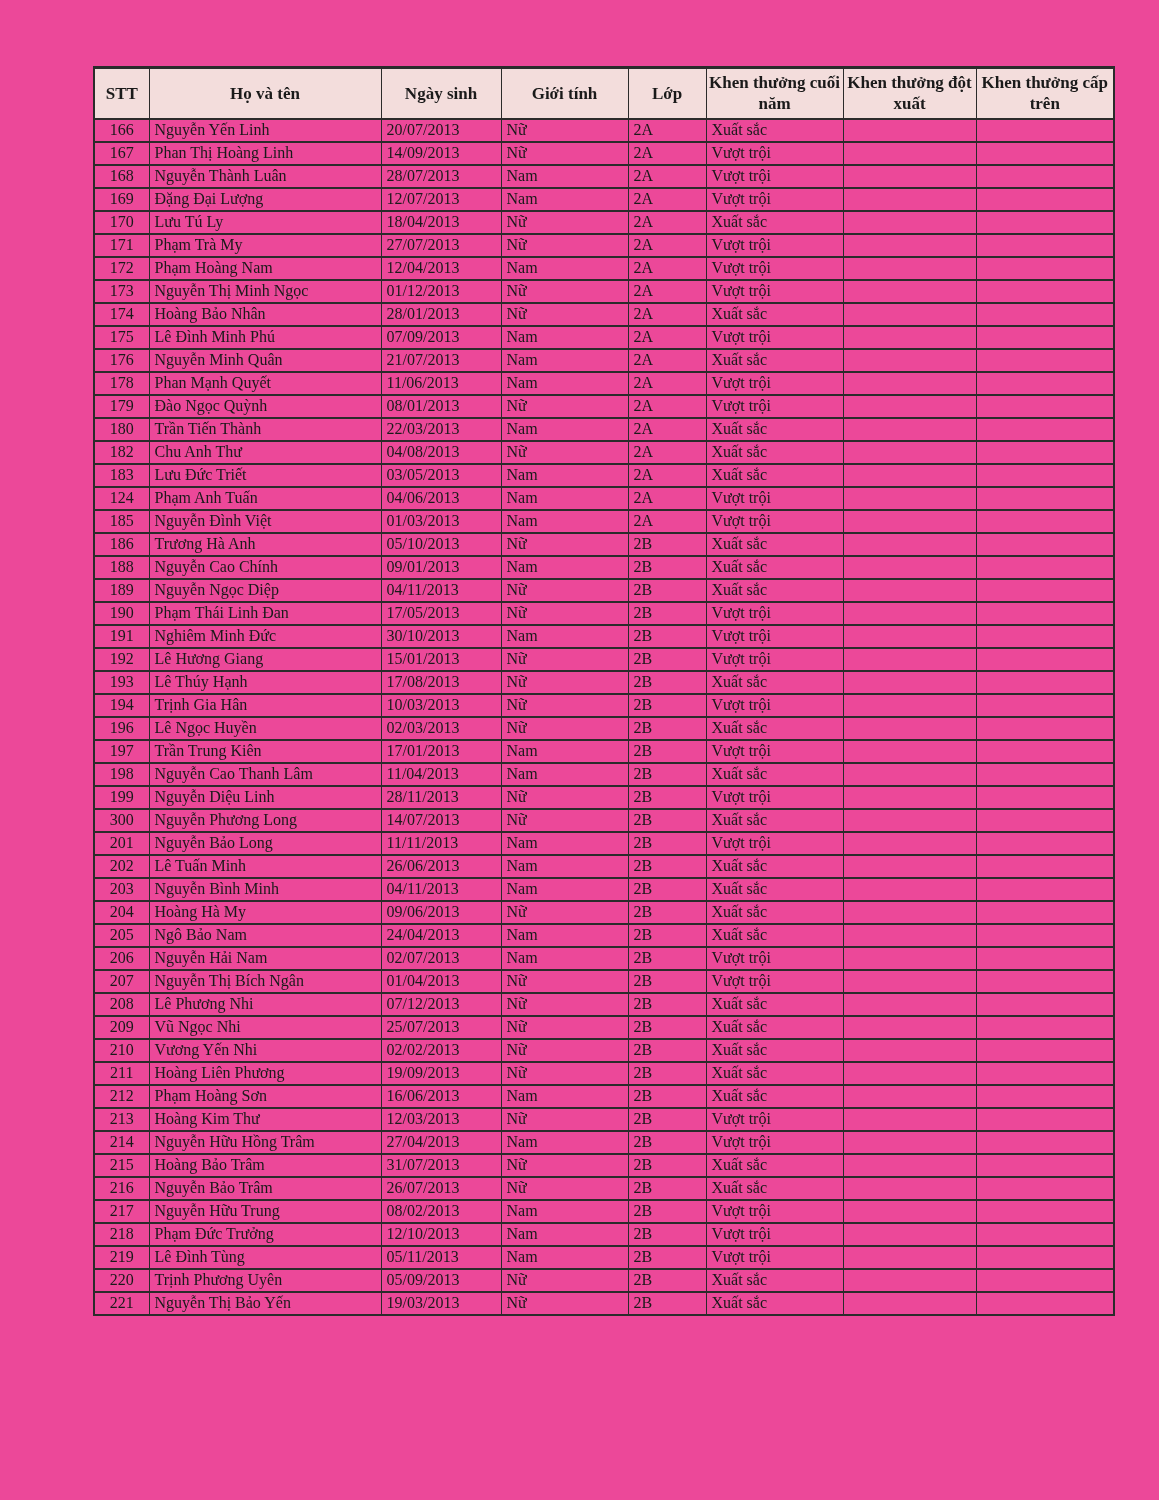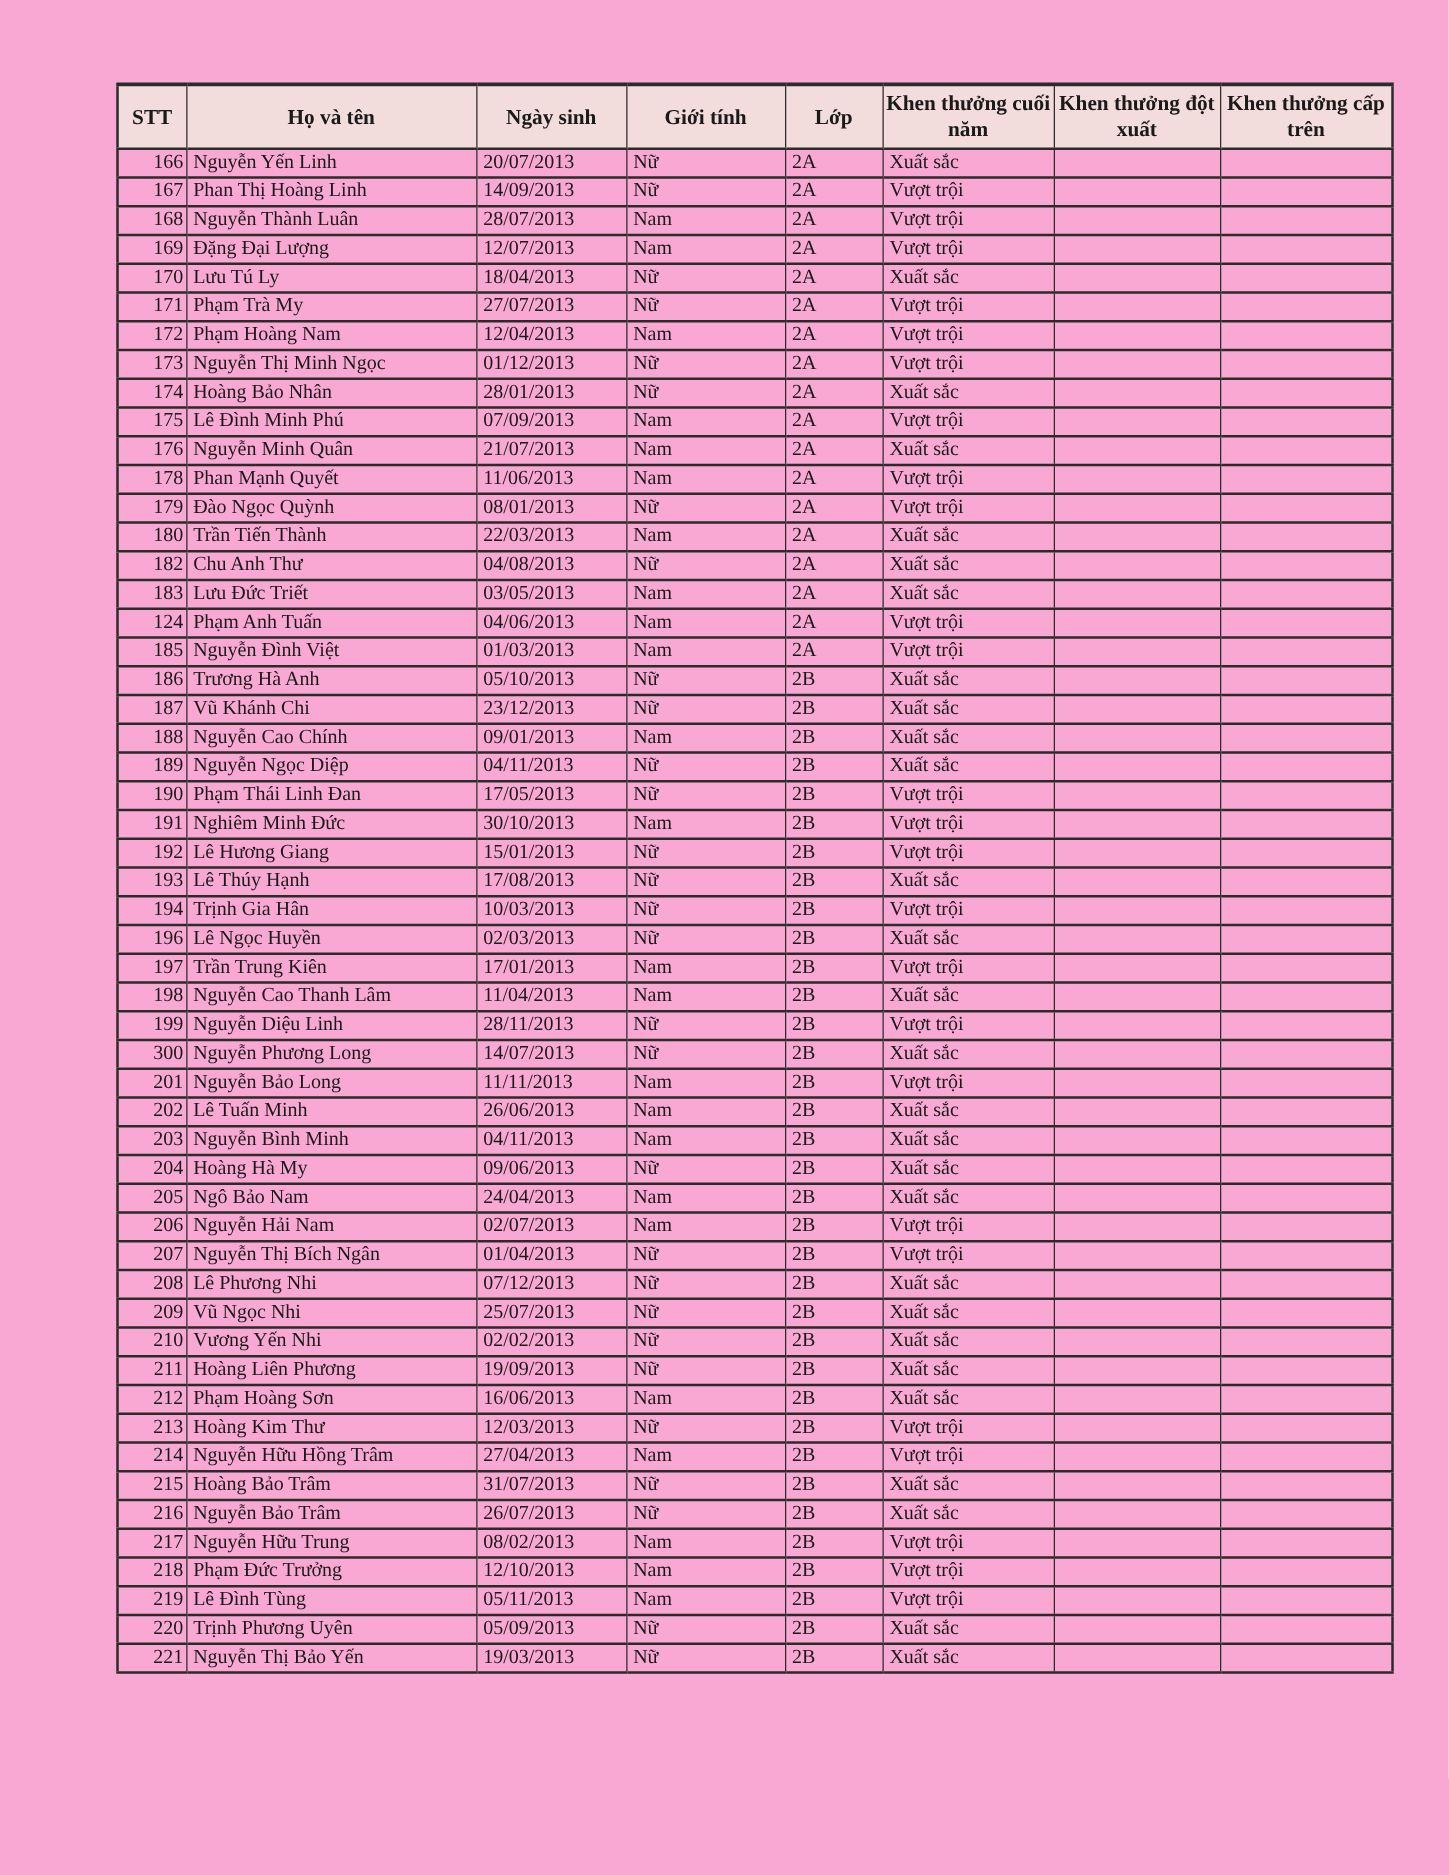--- a/index.html
+++ b/index.html
@@ -1,21 +1,21 @@
 <!DOCTYPE html>
 <html><head>
 <meta charset="utf-8">
 <style>
   * { margin:0; padding:0; box-sizing:border-box; }
   html,body { background:#ffffff; }
   .page {
     position:relative;
     width:1159px;
     height:1500px;
-    background:#f9a8d4;
+    background:#ec4899;
     font-family:"Liberation Serif","DejaVu Serif",serif;
     color:#1a1a1a;
     overflow:hidden;
   }
   .table-wrap {
     position:absolute;
     left:93px;
     top:66px;
     width:1020px;
   }
@@ -43,21 +43,21 @@
     line-height:1.05;
     vertical-align:middle;
     border:1px solid #2b2b2b;
     border-top:2px solid #2b2b2b;
     border-bottom:2px solid #2b2b2b;
     padding:0 5px;
     height:23px;
     overflow:hidden;
     white-space:nowrap;
   }
-  table.awards td.c-stt { text-align:right; padding:0 2px; }
+  table.awards td.c-stt { text-align:center; padding:0 2px; }
 </style>
 </head>
 <body>
 
 <div class="page">
   <div class="table-wrap">
     <table class="awards">
       <colgroup>
         <col style="width:55px">
         <col style="width:232px">
@@ -285,30 +285,20 @@
     <td class="c-stt">186</td>
     <td class="c-name">Trương Hà Anh</td>
     <td class="c-dob">05/10/2013</td>
     <td class="c-gender">Nữ</td>
     <td class="c-class">2B</td>
     <td class="c-award-year">Xuất sắc</td>
     <td class="c-award-sudden"></td>
     <td class="c-award-upper"></td>
   </tr>
 
-  <tr>
-    <td class="c-stt">187</td>
-    <td class="c-name">Vũ Khánh Chi</td>
-    <td class="c-dob">23/12/2013</td>
-    <td class="c-gender">Nữ</td>
-    <td class="c-class">2B</td>
-    <td class="c-award-year">Xuất sắc</td>
-    <td class="c-award-sudden"></td>
-    <td class="c-award-upper"></td>
-  </tr>
 
   <tr>
     <td class="c-stt">188</td>
     <td class="c-name">Nguyễn Cao Chính</td>
     <td class="c-dob">09/01/2013</td>
     <td class="c-gender">Nam</td>
     <td class="c-class">2B</td>
     <td class="c-award-year">Xuất sắc</td>
     <td class="c-award-sudden"></td>
     <td class="c-award-upper"></td>

